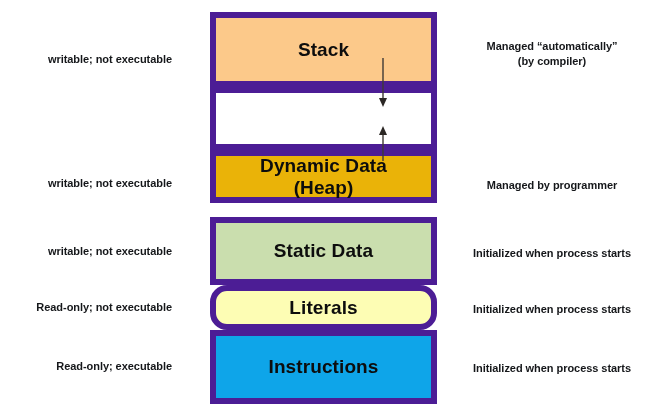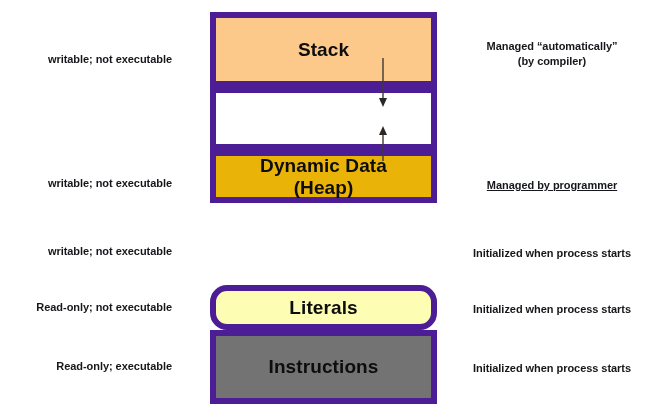--- a/index.html
+++ b/index.html
@@ -110,46 +110,49 @@
 
     <div class="mem-block" style="top:75px; height:63px; background:#ffffff;">
       <span class="block-label"></span>
     </div>
 
     <div class="mem-block" style="top:138px; height:53px; background:#eab308;">
       <span class="block-label">Dynamic Data
 (Heap)</span>
     </div>
 
+    <div class="mem-block" style="top:205px; height:68px; background:#cadeae;">
+      <span class="block-label">Static Data</span>
+    </div>
 
     <div class="mem-block" style="top:273px; height:45px; background:#fdfdb4;border-radius:17px;">
       <span class="block-label">Literals</span>
     </div>
 
-    <div class="mem-block" style="top:318px; height:74px; background:#737373;align-items:center;">
+    <div class="mem-block" style="top:318px; height:74px; background:#0ea5e9;align-items:center;">
       <span class="block-label">Instructions</span>
     </div>
 
   </div>
 
   <svg class="arrow-layer" viewBox="0 0 672 417" width="672" height="417">
     <g>
       <line x1="383" y1="58" x2="383" y2="100" stroke="#3f3a36" stroke-width="1.4"></line>
       <polygon points="383,107 379,98 387,98" fill="#2b2724"></polygon>
     </g>
     <g>
       <line x1="383" y1="161" x2="383" y2="133" stroke="#3f3a36" stroke-width="1.4"></line>
       <polygon points="383,126 379,135 387,135" fill="#2b2724"></polygon>
     </g>
   </svg>
 
   <div class="side-label right" style="top:39px;">Managed “automatically”
 (by compiler)</div>
 
-  <div class="side-label right" style="top:178px;text-decoration:underline;">Managed by programmer</div>
+  <div class="side-label right" style="top:178px;">Managed by programmer</div>
 
   <div class="side-label right" style="top:246px;">Initialized when process starts</div>
 
   <div class="side-label right" style="top:302px;">Initialized when process starts</div>
 
   <div class="side-label right" style="top:361px;">Initialized when process starts</div>
 
 </div>
 
 </body></html>

